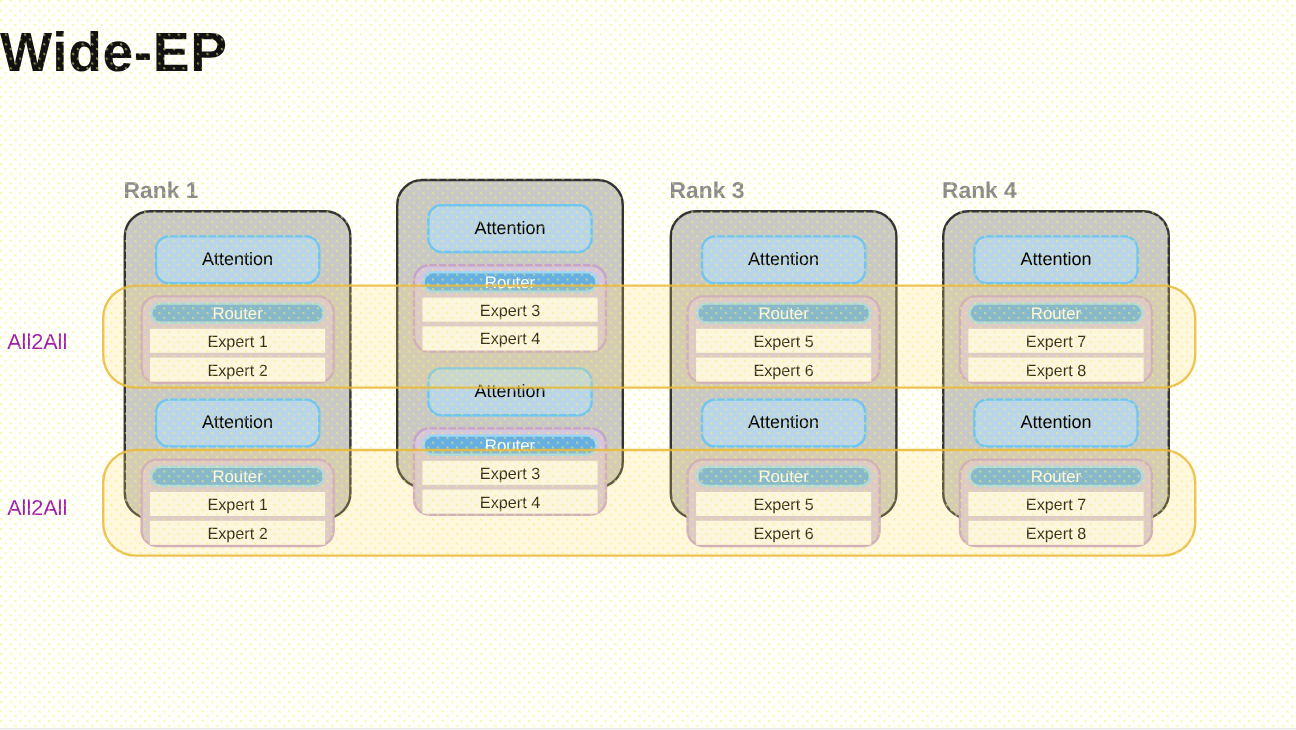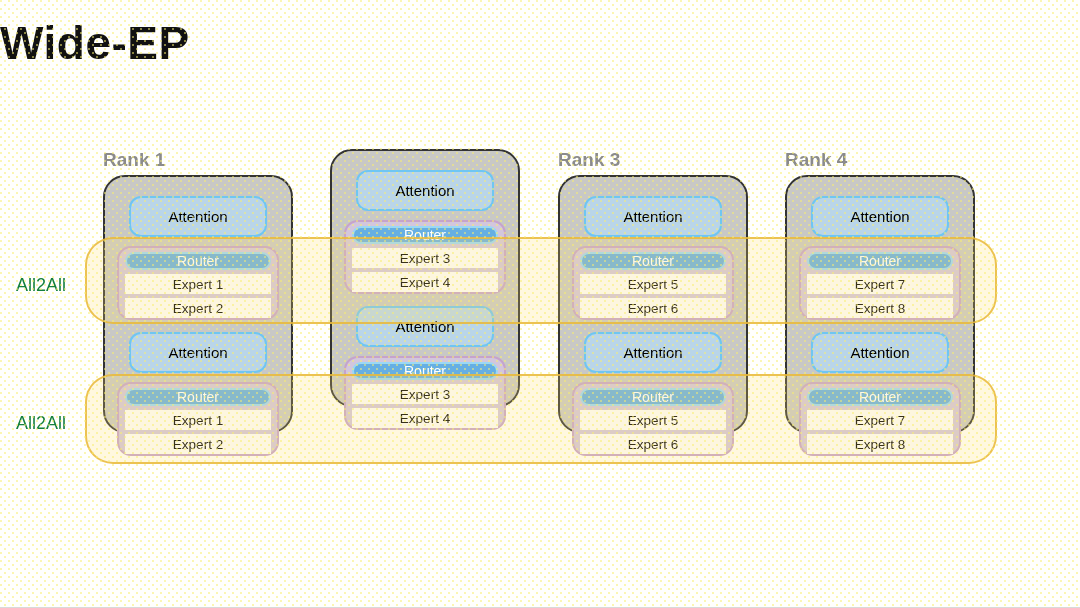--- a/index.html
+++ b/index.html
@@ -87,22 +87,22 @@
     border-radius:28px;
     background:rgba(253,221,120,0.22);
     z-index:10;
     pointer-events:none;
   }
   .band-1{ top:237px; height:87px; }
   .band-2{ top:374px; height:90px; }
 
   .all2all{
     position:absolute; left:6px; width:70px;
-    text-align:center;
-    font-size:18px; color:#15803d;
+    text-align:left;
+    font-size:18px; color:#a21caf;
     z-index:5;
   }
   .all2all-1{ top:275px; }
   .all2all-2{ top:413px; }
 </style>
 </head>
 <body>
 
 <div class="canvas">
 

